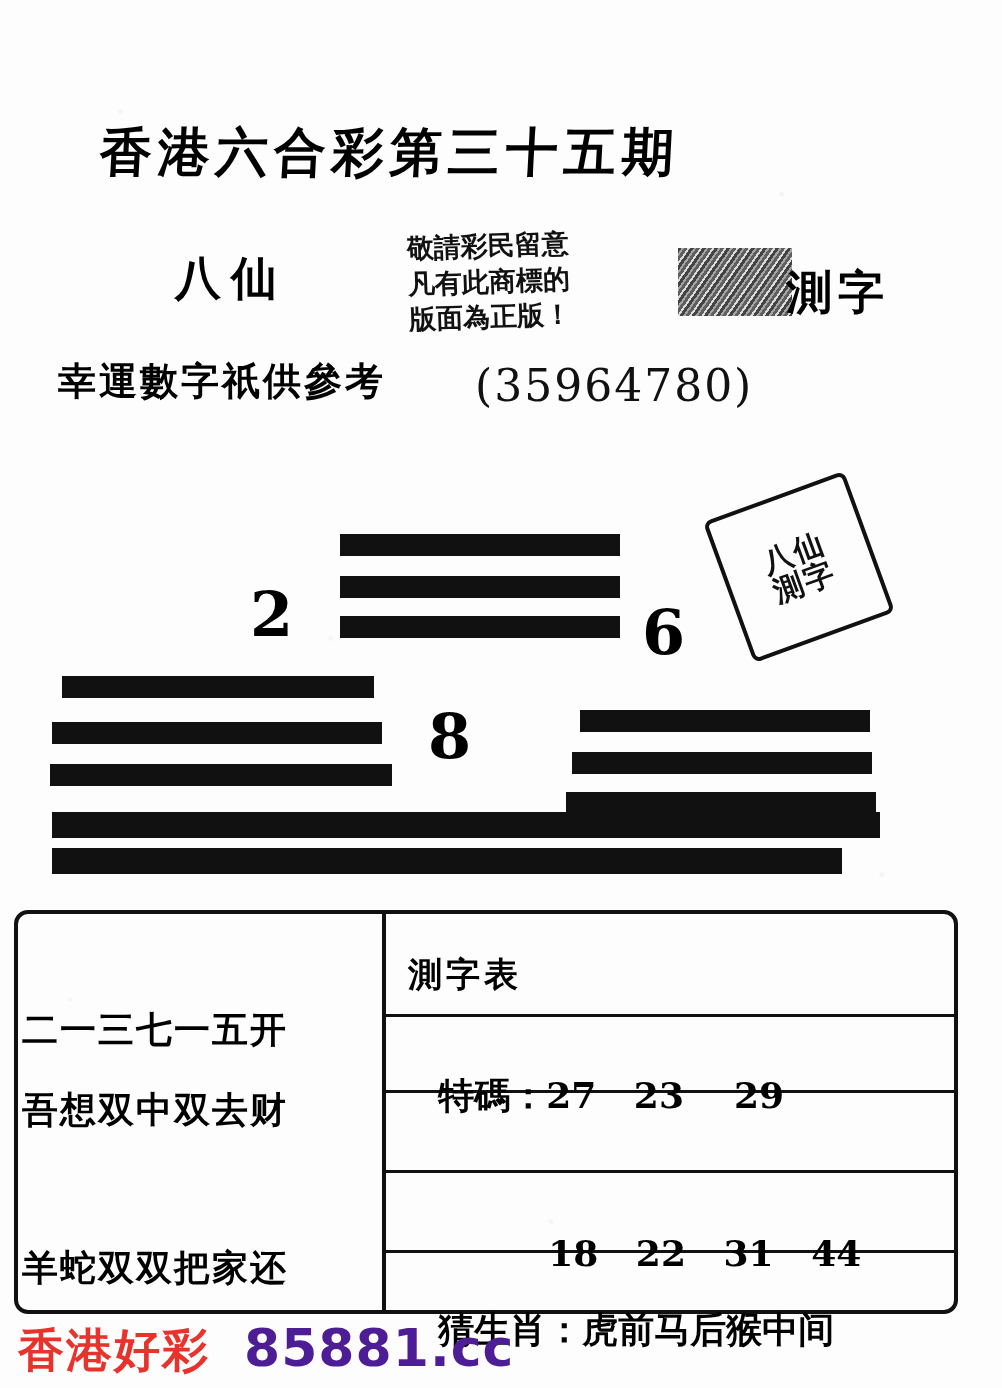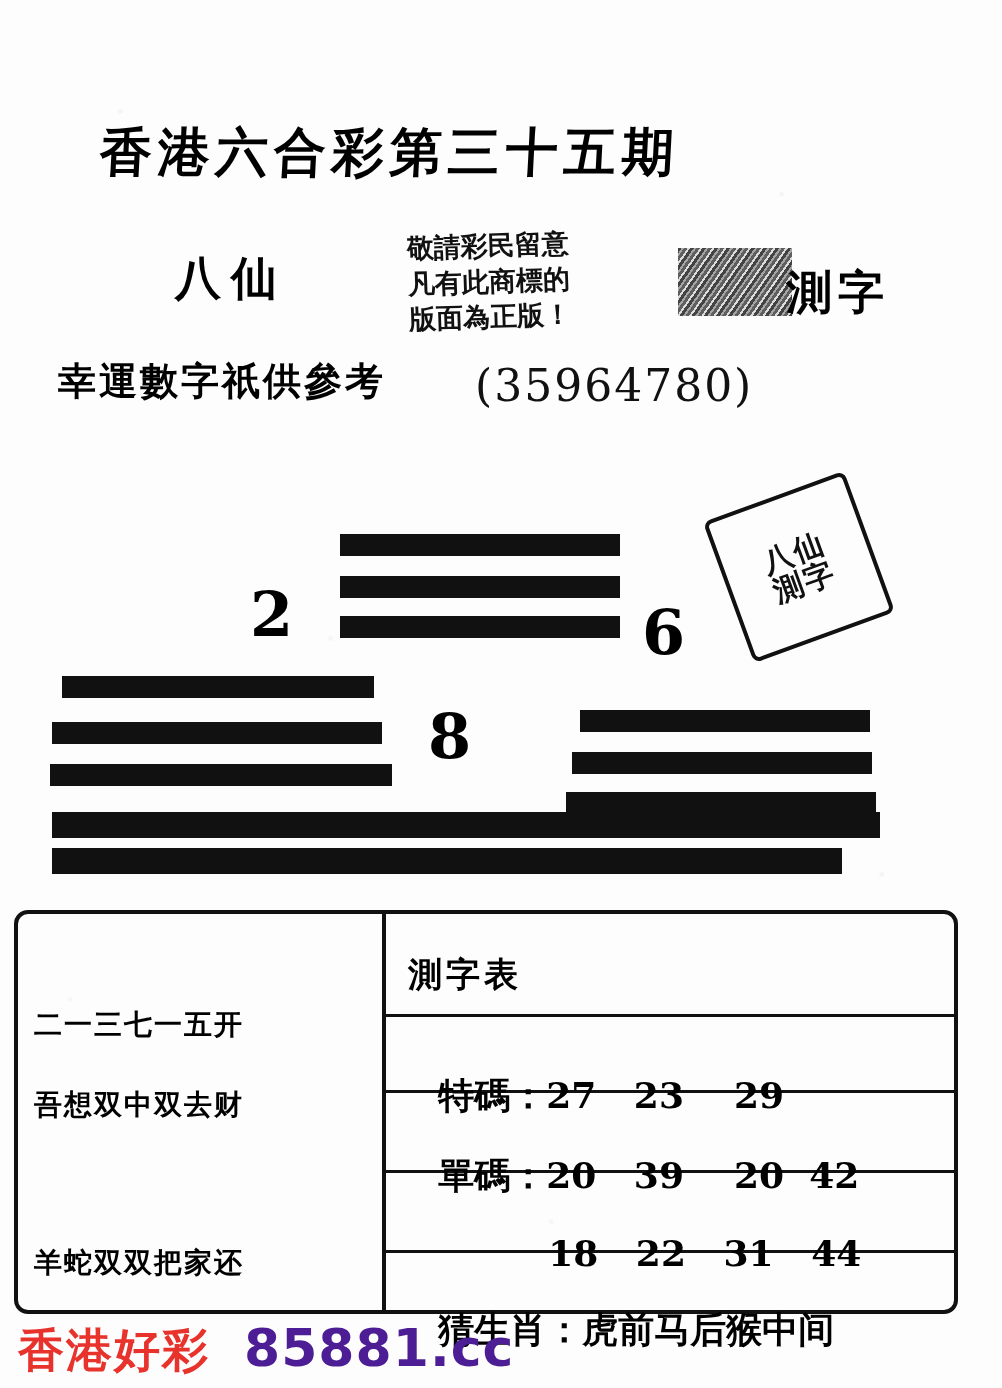--- a/index.html
+++ b/index.html
@@ -163,24 +163,23 @@
   #poem-title {
     position: absolute;
     left: 26px;
     top: 924px;
     font-size: 36px;
     letter-spacing: 4px;
   }
   .poem-line {
     position: absolute;
     left: 22px;
-    font-size: 28px;
+    font-size: 36px;
     letter-spacing: 2px;
     white-space: nowrap;
-    margin-left: 12px;
   }
   #ceziTable-title {
     position: absolute;
     left: 408px;
     top: 952px;
     font-size: 34px;
     letter-spacing: 4px;
   }
   .row-text {
     position: absolute;
@@ -273,23 +272,20 @@
 
   <div class="cn poem-line" style="top:1006px;">二一三七一五开</div>
   <div class="cn poem-line" style="top:1086px;">吾想双中双去财</div>
   <div class="cn poem-line" style="top:1244px;">羊蛇双双把家还</div>
 
   <div class="cn" id="ceziTable-title">測字表</div>
 
   <div class="row-text cn" style="top:1030px;">
     <span>特碼：</span><span>27   23    29</span>
   </div>
-  <div class="row-text cn" style="top:1110px;">
-    <span>單碼：</span><span>20   39    20  42</span>
-  </div>
   <div class="row-text cn" style="top:1190px;left:498px;">
     <span>18   22   31   44</span>
   </div>
   <div class="row-text cn" style="top:1264px;">
     <span>猜生肖：</span><span>虎前马后猴中间</span>
   </div>
 
   <div id="footer">
     <span id="footer-brand">香港好彩</span>
     <span id="footer-site">85881.cc</span>

